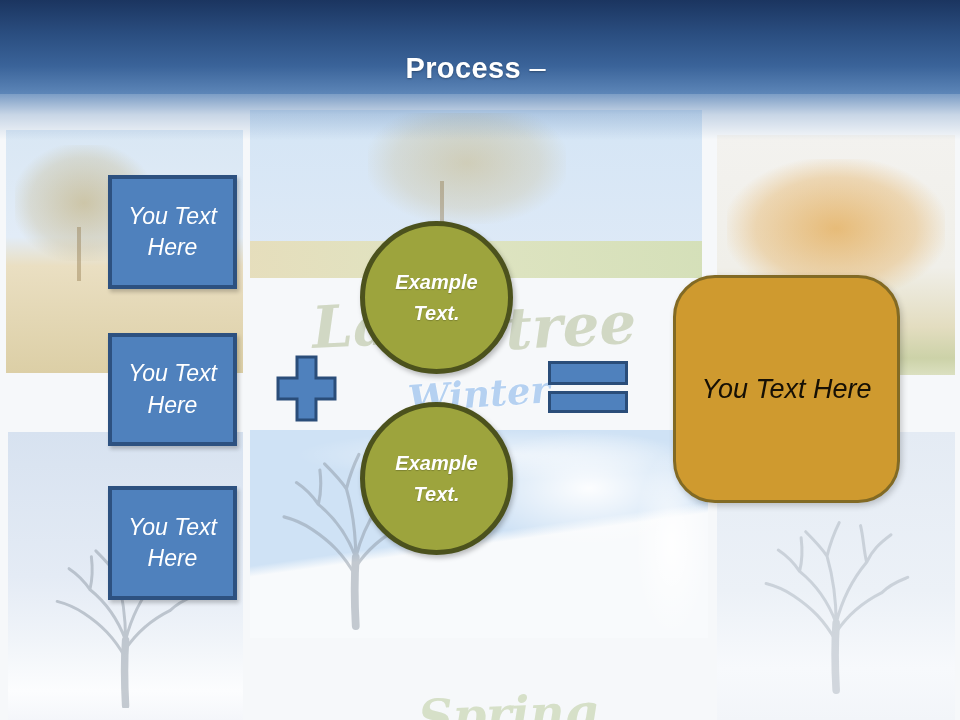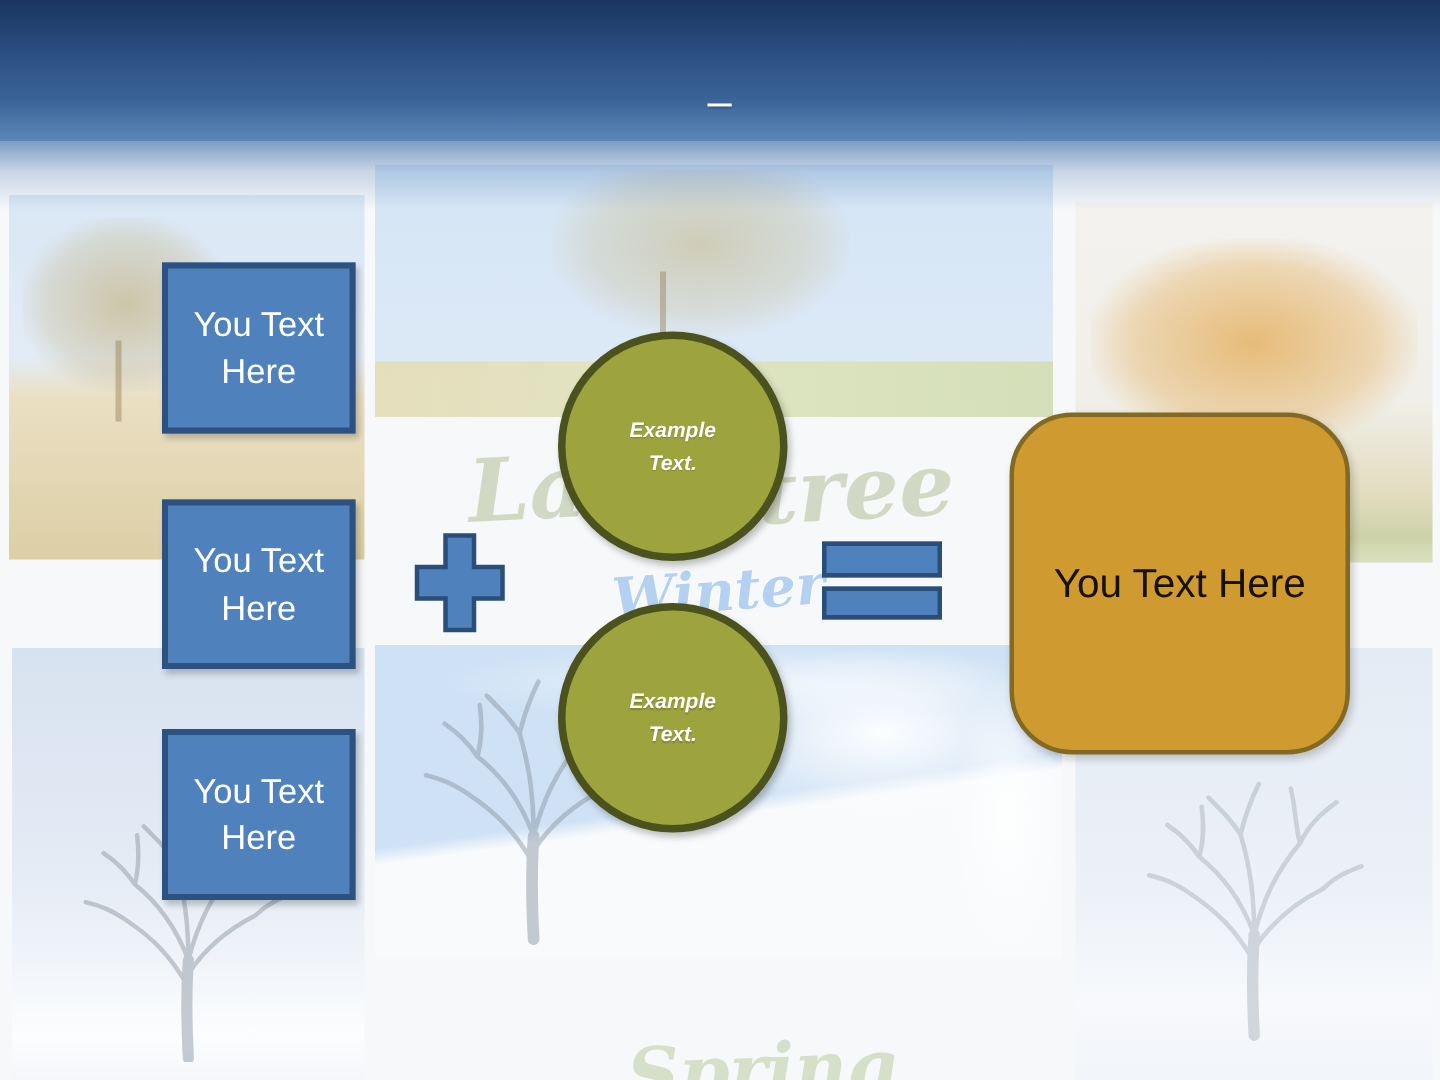--- a/index.html
+++ b/index.html
@@ -65,42 +65,42 @@
   .header { position:absolute; left:0; top:0; width:100%; height:94px; z-index:5;
     background:linear-gradient(180deg,#1b3560 0%,#2a4d7f 35%,#3a6399 70%,#5d86b8 100%); }
   .header-fade { position:absolute; left:0; top:94px; width:100%; height:46px; z-index:5; pointer-events:none;
     background:linear-gradient(180deg, rgba(93,134,184,.8) 0%, rgba(93,134,184,.3) 45%, rgba(247,249,251,0) 100%); }
   .title { position:absolute; left:0; top:0; width:100%; height:94px; margin:0; z-index:6;
     display:flex; align-items:flex-end; justify-content:center; padding-bottom:9px; box-sizing:border-box;
     color:#fff; font-size:29px; font-weight:400; letter-spacing:.4px; text-shadow:0 1px 2px rgba(0,0,0,.3); }
   .t-bold { font-weight:700; }
 
   
-  .shape { position:absolute; z-index:10; box-sizing:border-box; }
+  .shape { position:absolute; z-index:10; box-sizing:border-box;font-style:italic; }
 
   .blue-box { left:108px; width:129px; background:#4f81bd; border:4px solid #2d5180;
     box-shadow:2px 3px 4px rgba(0,0,0,.22);
     display:flex; align-items:center; justify-content:center; text-align:center;
     color:#fff; font-size:23px; line-height:1.35; }
   .box-1 { top:175px; height:114px; }
   .box-2 { top:333px; height:113px; }
   .box-3 { top:486px; height:114px; }
   .blue-box span { width:100px; }
 
   .plus-wrap { left:275px; top:354px; width:63px; height:69px; }
   .plus-wrap svg { width:100%; height:100%; }
 
   .equals-wrap { left:548px; top:361px; width:80px; }
   .equals-bar { height:24px; background:#4f81bd; border:3px solid #2a4d79; box-sizing:border-box; }
   .equals-bar + .equals-bar { margin-top:6px; height:22px; }
 
-  .example-circle { left:372px; width:153px; height:153px; border-radius:50%;
+  .example-circle { left:360px; width:153px; height:153px; border-radius:50%;
     background:#9da43d; border:5px solid #4c521d; box-shadow:2px 3px 5px rgba(0,0,0,.25);
     display:flex; align-items:center; justify-content:center; text-align:center;
-    color:#fff; font-weight:700; font-style:italic; font-size:14px; line-height:1.55; }
+    color:#fff; font-weight:700; font-style:italic; font-size:20px; line-height:1.55; }
   .circle-1 { top:221px; }
   .circle-2 { top:402px; }
   .example-circle span { width:84px; text-shadow:0 1px 1px rgba(0,0,0,.2); }
 
   .result-box { left:673px; top:275px; width:227px; height:228px; border-radius:42px;
     background:#cf9a2f; border:3px solid #826a24; box-shadow:2px 3px 6px rgba(0,0,0,.2);
     display:flex; align-items:center; justify-content:center; text-align:center;
     color:#161005; font-size:27px; }
 </style>
 </head>
@@ -145,21 +145,21 @@
 
     <span class="caption-frag frag-la">La</span>
     <span class="caption-frag frag-tree">tree</span>
     <span class="season season-winter">Winter</span>
     <span class="season season-spring">Spring</span>
   </div>
 
   <div class="header"></div>
   <div class="header-fade"></div>
   <h1 class="title">
-    &nbsp;
+    <span class="t-bold">Process</span>&nbsp;
     <span class="t-sep">–</span>&nbsp;
   </h1>
 
   <div class="shape blue-box box-1">
     <span>You Text Here</span>
   </div>
   <div class="shape blue-box box-2">
     <span>You Text Here</span>
   </div>
   <div class="shape blue-box box-3">

